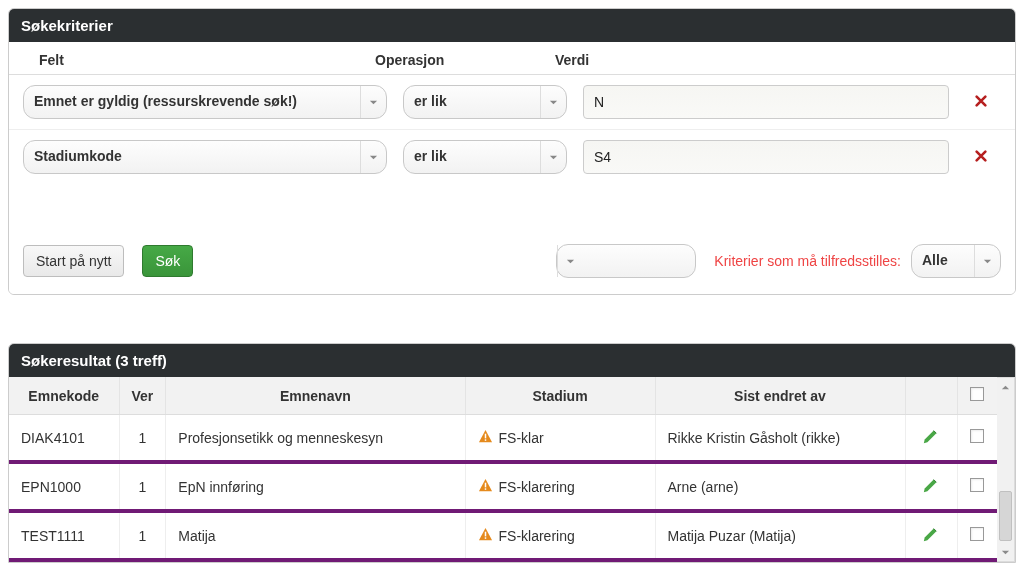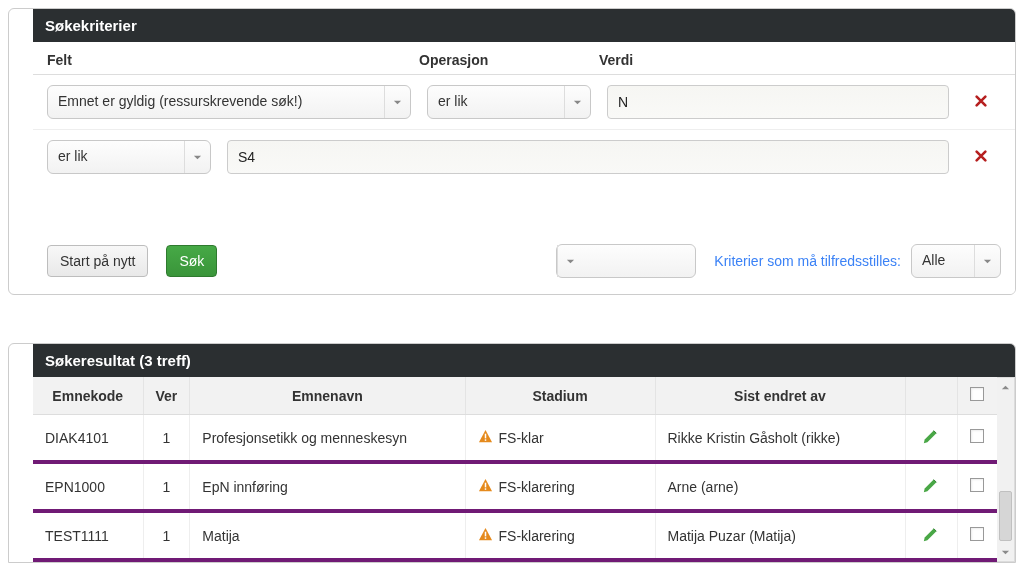--- a/index.html
+++ b/index.html
@@ -9,59 +9,59 @@
     font-family: Arial, Helvetica, sans-serif;
     font-size: 14px;
     background: #fff;
     color: #333;
   }
   .panel {
     border: 1px solid #ccc;
     border-radius: 6px;
     margin-bottom: 18px;
     overflow: hidden;
-    padding-left: 24px;
   }
   .panel-header {
     background: #2b2f31;
     color: #fff;
     padding: 8px 12px;
     font-weight: bold;
     font-size: 15px;
   }
   .criteria-body {
     padding: 0;
     background: #fff;
   }
   .criteria-headers {
     display: flex;
     padding: 10px 14px 6px 14px;
     font-weight: bold;
     font-size: 14px;
     border-bottom: 1px solid #ddd;
   }
-  .col-felt { width: 372px; }
+  .col-felt { width: 336px; margin-left: 16px; }
   .col-op { width: 180px; }
   .col-verdi { flex: 1; }
   .criteria-row {
     display: flex;
     align-items: center;
     padding: 10px 14px;
     gap: 0;
   }
   .criteria-row.sep {
     border-bottom: 1px solid #eee;
   }
   .select-like {
     display: flex;
     align-items: stretch;
     background: linear-gradient(#fdfdfd,#f2f2f2);
     border: 1px solid #c8c8c8;
-    border-radius: 6px;
+    border-radius: 12px;
     height: 34px;
+    font-weight: bold;
   }
   .select-like .text {
     flex: 1;
     padding: 7px 10px;
     color: #333;
     white-space: nowrap;
     overflow: hidden;
     text-overflow: ellipsis;
   }
   .select-like .caret {
@@ -119,21 +119,21 @@
     color: #333;
   }
   .btn-green {
     background: linear-gradient(#46a946,#3a953a);
     border-color: #2f7a2f;
     color: #fff;
   }
   .plus-svg { width: 15px; height: 15px; }
   .footer-spacer { flex: 1; }
   .footer-right { display: flex; align-items: center; gap: 10px;}
-  .footer-label { font-size: 14px; color: #3b82f6; }
+  .footer-label { font-size: 14px; color: #ef4444; }
 
   
   .results-wrap {
     display: flex;
   }
   .results-table-wrap { flex: 1; }
   .scrollbar-fake {
     width: 18px;
     background: #f1f1f1;
     border: 1px solid #dcdcdc;
@@ -235,20 +235,30 @@
         <input class="text-input" value="N" style="">
       </div>
       <div class="remove-btn">
         <span><svg viewBox="0 0 16 16">
               <path d="M3 3 L13 13 M13 3 L3 13" stroke="#b62020" stroke-width="3" stroke-linecap="round" fill="none"></path>
             </svg></span>
       </div>
     </div>
 
     <div class="criteria-row">
+      <div class="cell-felt">
+        <div class="select-like">
+          <div class="text">Stadiumkode</div>
+          <div class="caret">
+              <svg viewBox="0 0 10 10">
+                <path d="M1 3 L5 7 L9 3 Z"></path>
+              </svg>
+            </div>
+        </div>
+      </div>
       <div class="cell-op">
         <div class="select-like">
           <div class="text">er lik</div>
           <div class="caret">
               <svg viewBox="0 0 10 10">
                 <path d="M1 3 L5 7 L9 3 Z"></path>
               </svg>
             </div>
         </div>
       </div>

